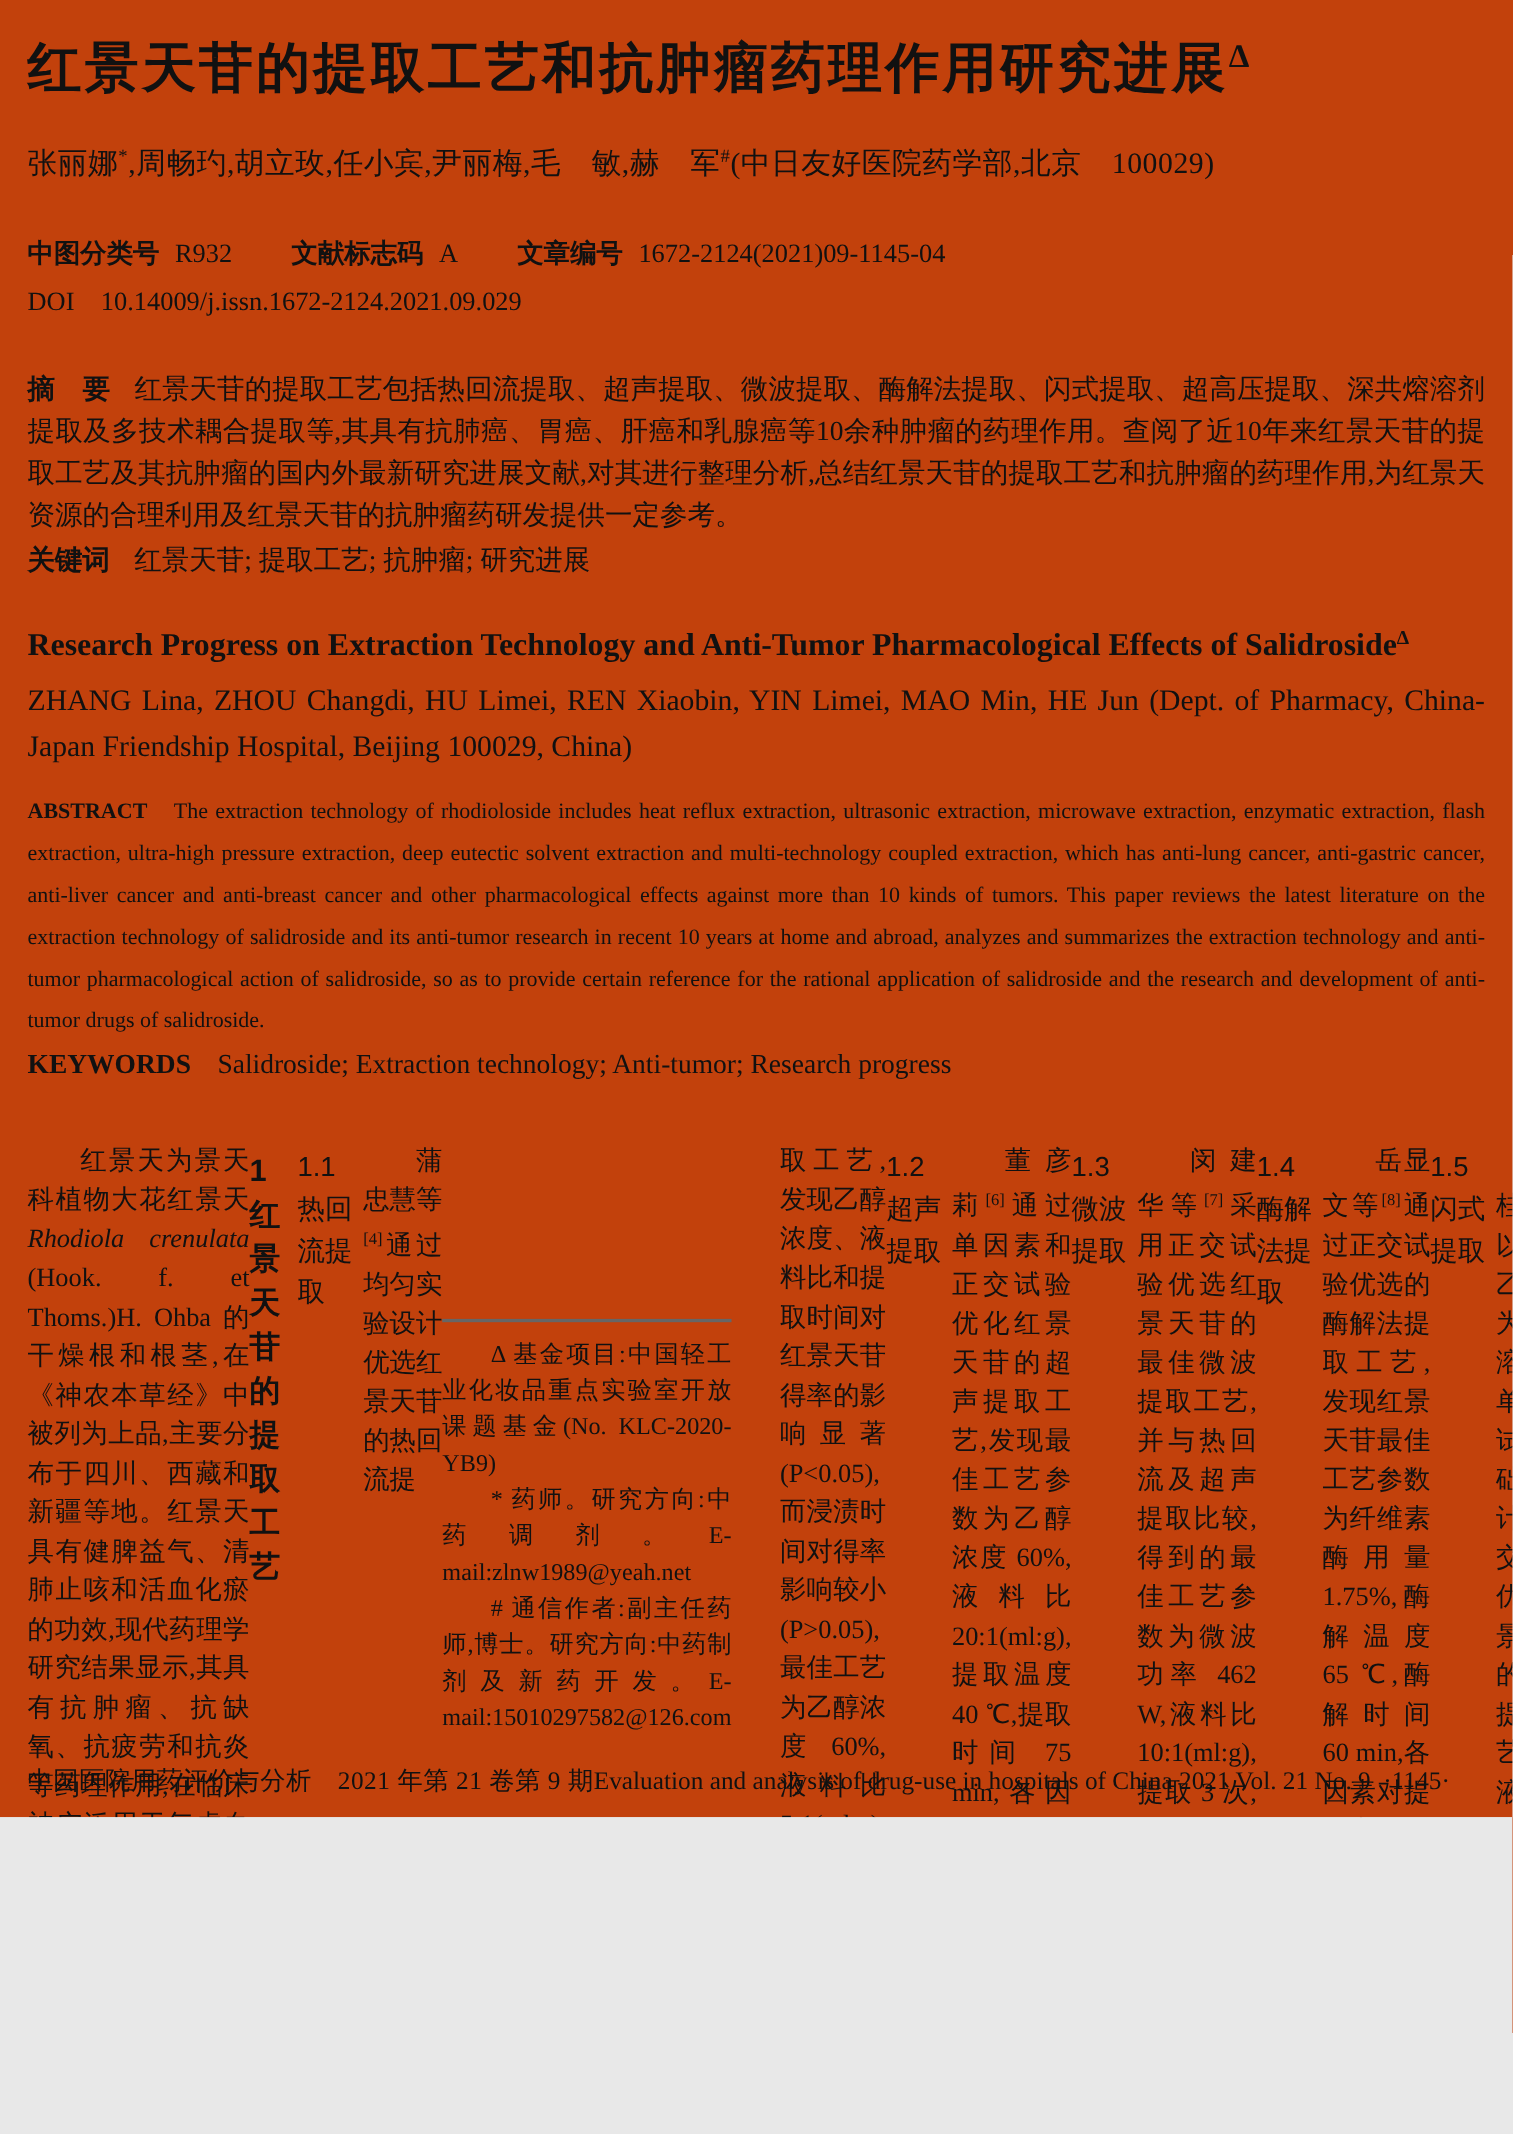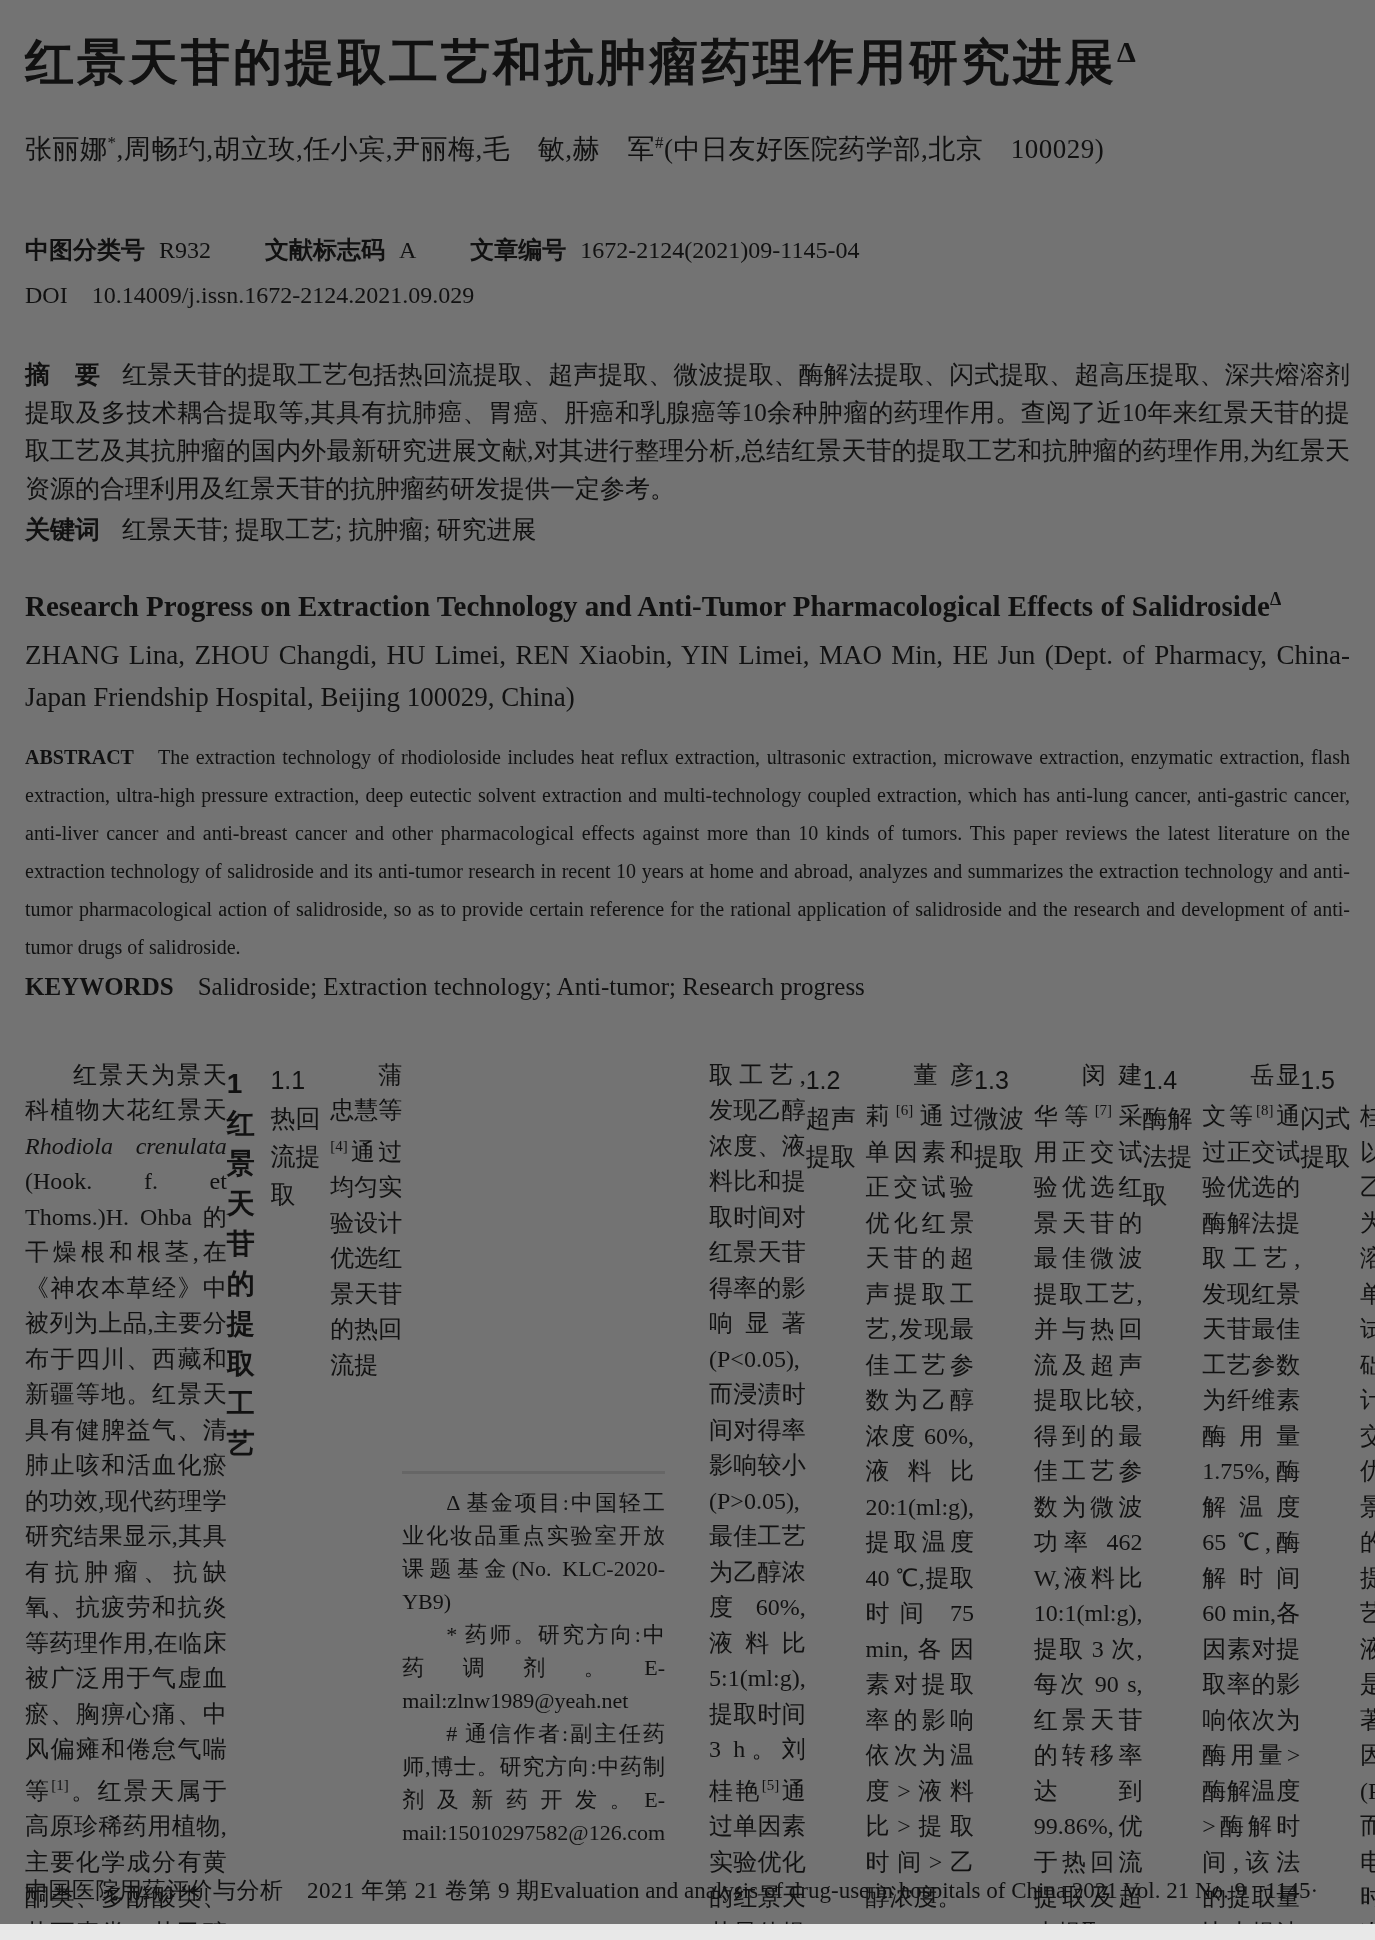--- a/index.html
+++ b/index.html
@@ -1,20 +1,20 @@
 <!DOCTYPE html>
 <html><head>
 <meta charset="utf-8">
 <style>
   * { margin: 0; padding: 0; box-sizing: border-box; }
   html, body { background: #e8e8e8; }
   .page {
     width: 1375px;
-    height: 1924px;
-    background: #737373;
+    height: 1652px;
+    background: #c2410c;
     color: #111;
     margin: 0 auto;
     padding: 16px 25px 18px 25px;
     display: flex;
     flex-direction: column;
     font-family: "Liberation Serif", serif;
     overflow: hidden;
   }
   
   .cn-title {
@@ -32,21 +32,21 @@
     letter-spacing: 0.5px;
   }
   .cn-authors sup { font-size: 17px; }
   .meta-row {
     margin-top: 48px;
     font-size: 24px;
     display: flex;
     gap: 14px;
     align-items: baseline;
   }
-  .meta-label { font-family: Liberation Sans, sans-serif; font-weight: bold; margin-top: 19px; }
+  .meta-label { font-family: Liberation Sans, sans-serif; font-weight: bold; }
   .meta-value { font-family: "Liberation Serif", serif; margin-right: 40px; }
   .doi-row { margin-top: 16px; font-size: 24px; }
   .doi-row .doi-label { margin-right: 18px; }
   
   .abstract-cn { margin-top: 46px; font-size: 25px; line-height: 38px; text-align: justify; }
   .inline-label-cn { font-family: "Liberation Sans", sans-serif; font-weight: bold; margin-right: 22px; }
   .keywords-cn { margin-top: 2px; font-size: 25px; line-height: 38px; }
   
   .en-title {
     margin-top: 30px;

